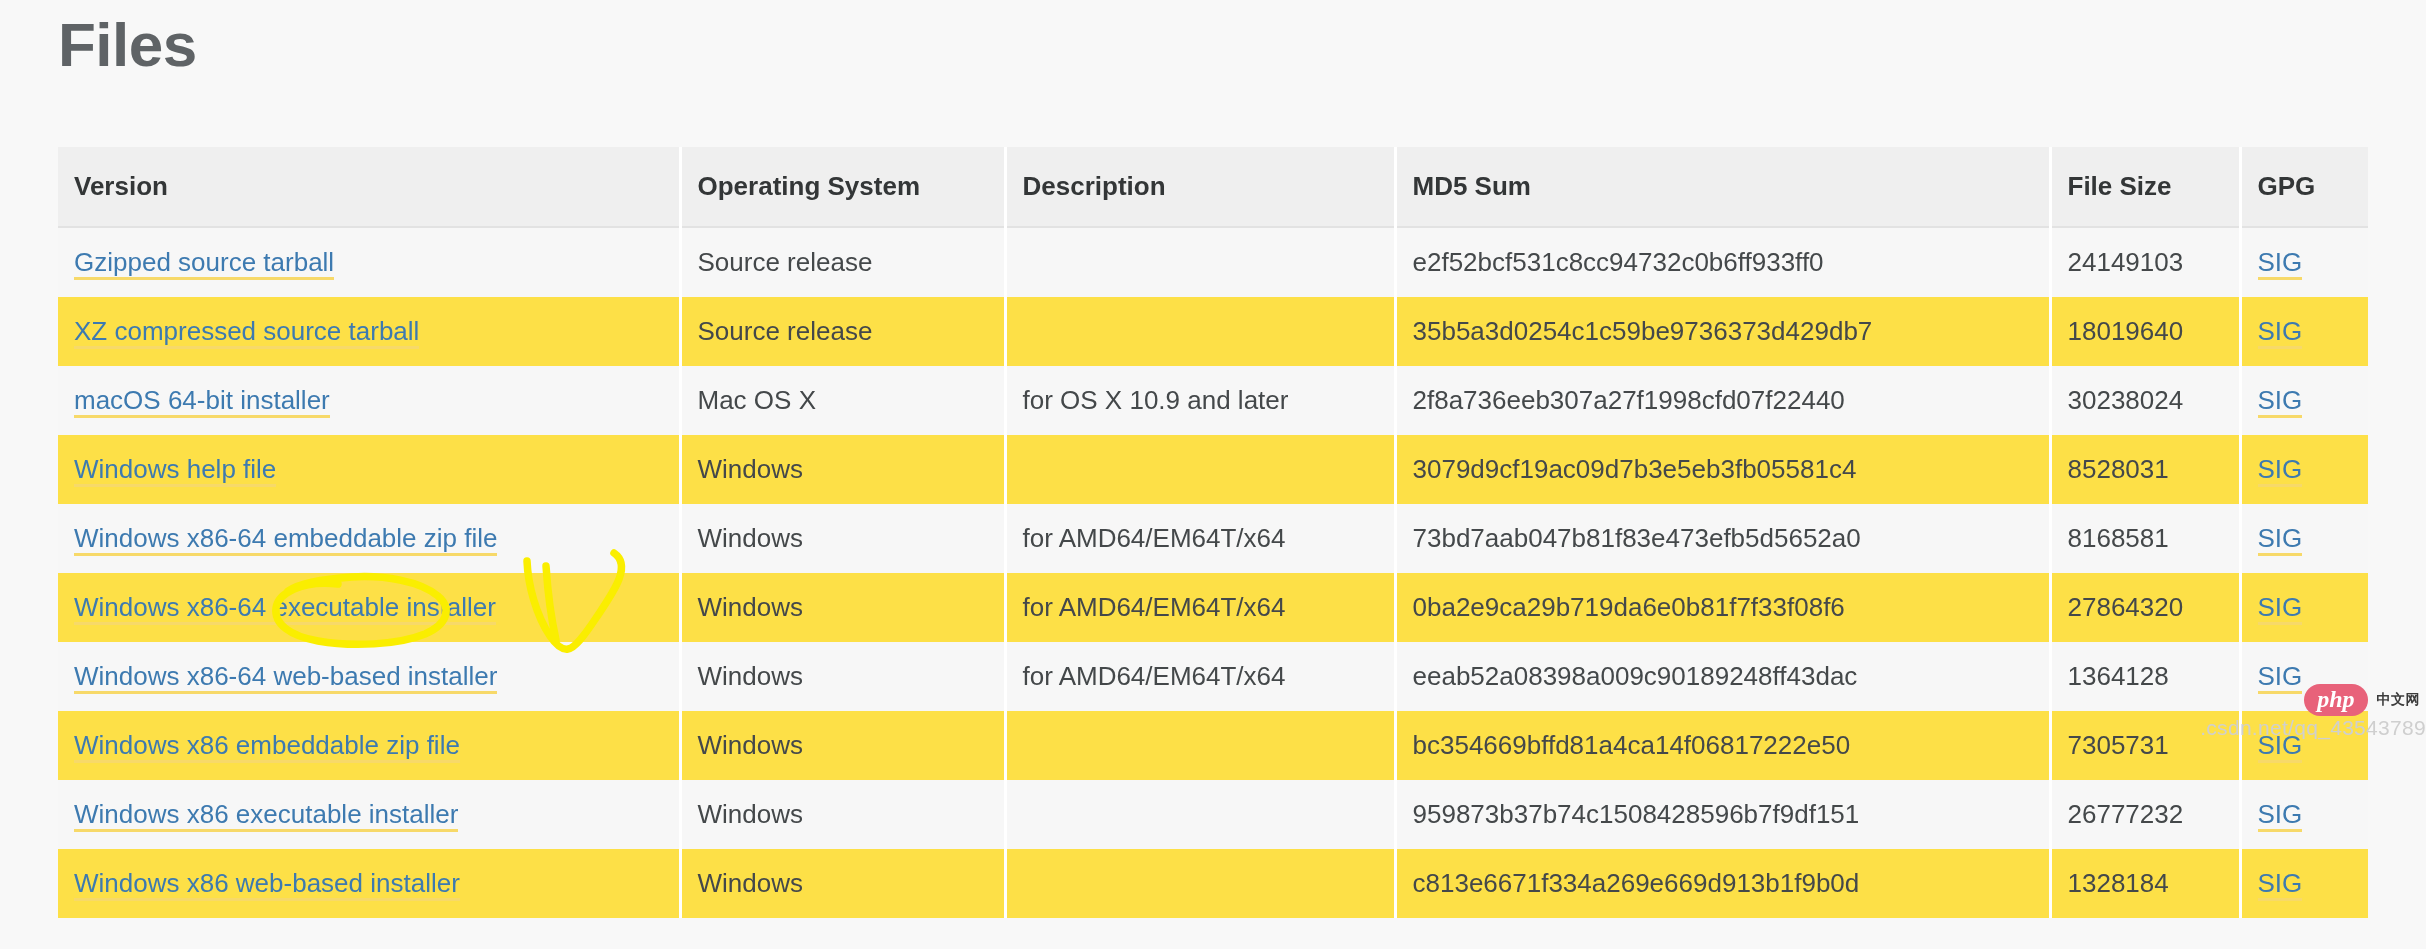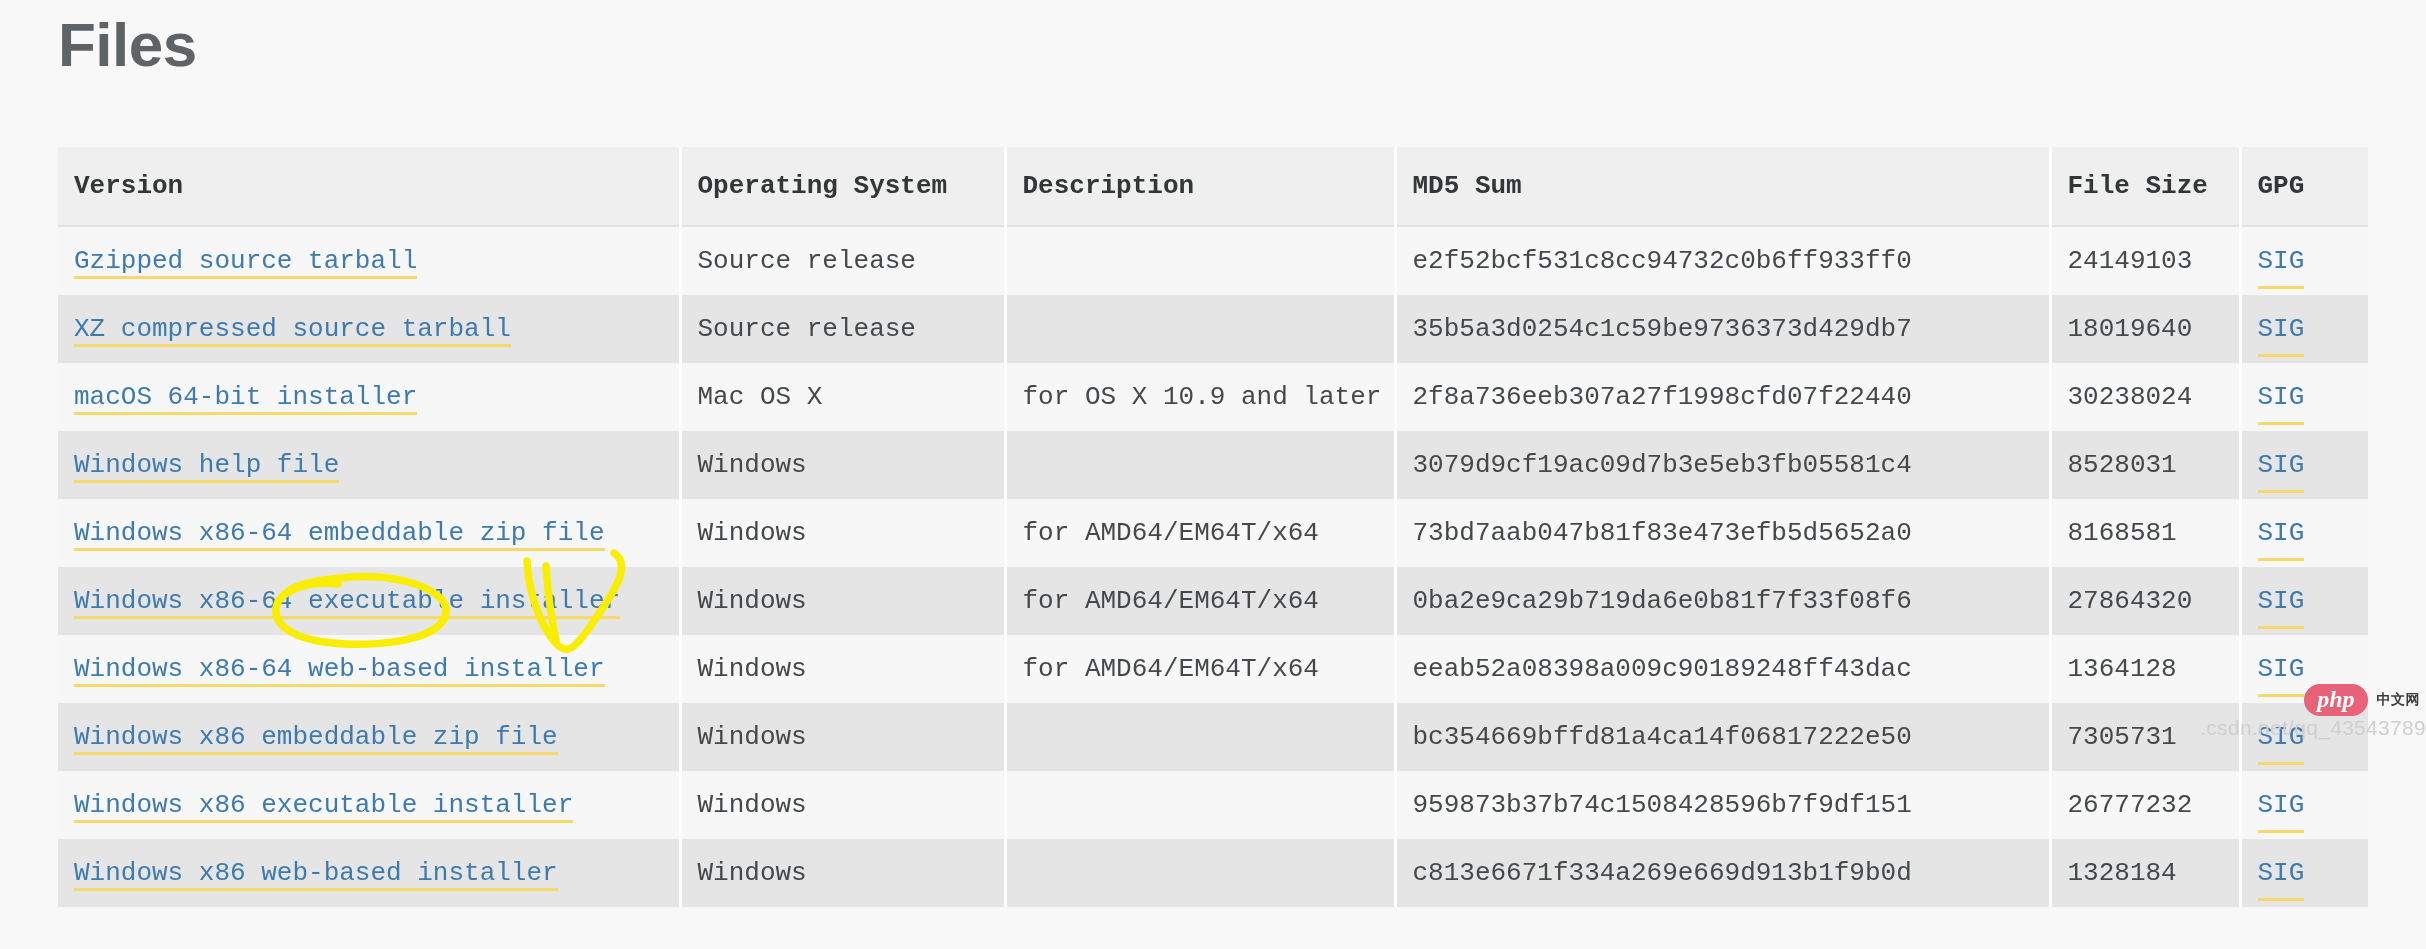--- a/index.html
+++ b/index.html
@@ -40,21 +40,20 @@
     left: 58px;
     top: 147px;
     width: 2310px;
   }
 
   table.files-table {
     border-collapse: collapse;
     width: 2310px;
     table-layout: fixed;
     background: #f8f8f8;
-    font-family: Liberation Mono, monospace;
   }
 
   table.files-table col.c-version      { width: 622px; }
   table.files-table col.c-os           { width: 325px; }
   table.files-table col.c-desc         { width: 390px; }
   table.files-table col.c-md5          { width: 655px; }
   table.files-table col.c-size         { width: 190px; }
   table.files-table col.c-gpg          { width: 128px; }
 
   table.files-table thead th {
@@ -84,35 +83,35 @@
     border-right: 3px solid #ffffff;
     vertical-align: middle;
     white-space: nowrap;
     overflow: hidden;
   }
   table.files-table tbody td:last-child {
     border-right: none;
   }
 
   table.files-table tbody tr.row-odd td  { background: #f7f7f7; }
-  table.files-table tbody tr.row-even td { background: #e5e5e5; }
+  table.files-table tbody tr.row-even td { background: #fde047; }
 
   a.file-link {
     color: #3d7ab0;
     text-decoration: none;
     border-bottom: 3px solid #f7d969;
     padding-bottom: 0;
     font-size: 26px;
   }
 
   a.sig-link {
     color: #3d7ab0;
     text-decoration: none;
     border-bottom: 3px solid #f7d969;
-    padding-bottom: 10px;
+    padding-bottom: 0;
     font-size: 26px;
   }
 
   
   .annotation-layer {
     position: absolute;
     left: 0;
     top: 0;
     width: 2426px;
     height: 949px;

